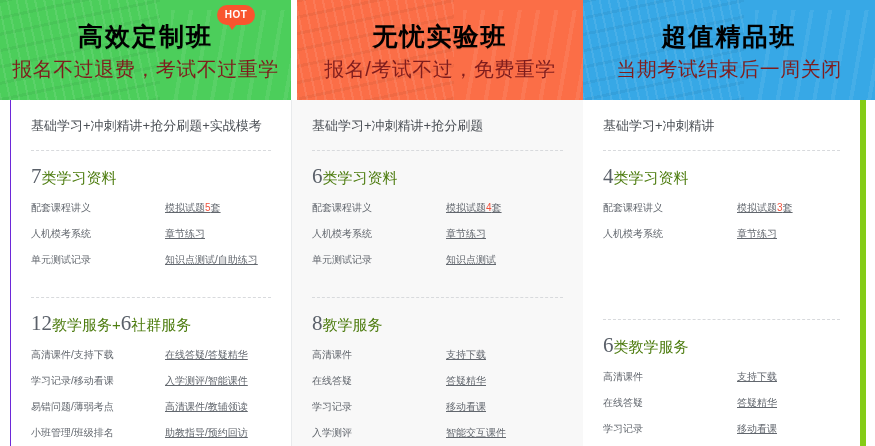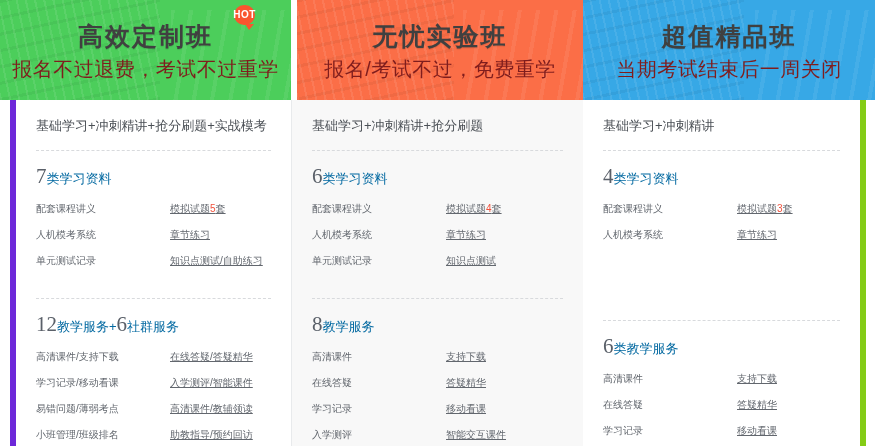--- a/index.html
+++ b/index.html
@@ -28,21 +28,21 @@
   .col-3 { width: 292px; }
 
   .col-body {
     flex: 1 1 auto;
     position: relative;
     padding: 17px 20px 0 20px;
     overflow: hidden;
   }
   .col-1 .col-body {
     background: #ffffff;
-    border-left: 6px solid #6d28d9;
+    border-left: 1px solid #6d28d9;
     border-right: 1px solid #e8eaec;
     margin-left: 10px;
     width: 282px;
   }
   .col-2 .col-body {
     background: #f8f8f8;
     width: 291px;
   }
   .col-3 .col-body {
     background: #ffffff;
@@ -97,41 +97,41 @@
     text-align: center;
     width: 100%;
   }
   .head-title-row {
     position: relative;
     display: inline-block;
   }
   .head-title {
     font-size: 25px;
     font-weight: bold;
-    color: #404040;
+    color: #000000;
     letter-spacing: 2px;
     line-height: 30px;
     text-shadow: 0 1px 1px rgba(0,0,0,0.12);
     white-space: nowrap;
   }
   .head-sub {
     margin-top: 8px;
     font-size: 20px;
     color: #7f1d1d;
     letter-spacing: .5px;
     line-height: 20px;
     white-space: nowrap;
   }
 
   
   .hot-badge {
     position: absolute;
     right: -42px;
     top: -16px;
-    width: 21px; height: 20px;
+    width: 38px; height: 20px;
     background: #f9552e;
     border-radius: 10px;
     display: flex;
     align-items: center;
     justify-content: center;
   }
   .hot-badge .hot-text {
     font-size: 10px;
     font-weight: bold;
     color: #ffffff;
@@ -166,22 +166,22 @@
     margin-bottom: 9px;
     white-space: nowrap;
   }
   .section-heading .num {
     font-size: 21px;
     color: #5a6069;
     font-family: "Liberation Serif", "DejaVu Serif", serif;
     letter-spacing: 0;
   }
   .section-heading .txt {
-    font-size: 13px;
-    color: #0369a1;
+    font-size: 15px;
+    color: #4d7c0f;
   }
   .feature-grid {
     display: block;
   }
   .feature-row {
     display: flex;
     margin-bottom: 9px;
   }
   .feature-cell {
     font-size: 10px;

